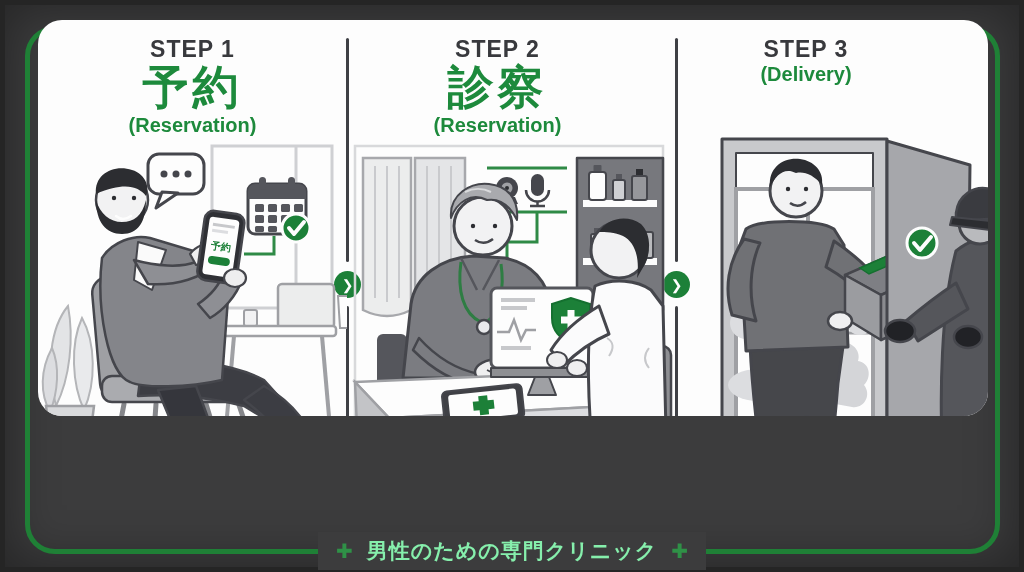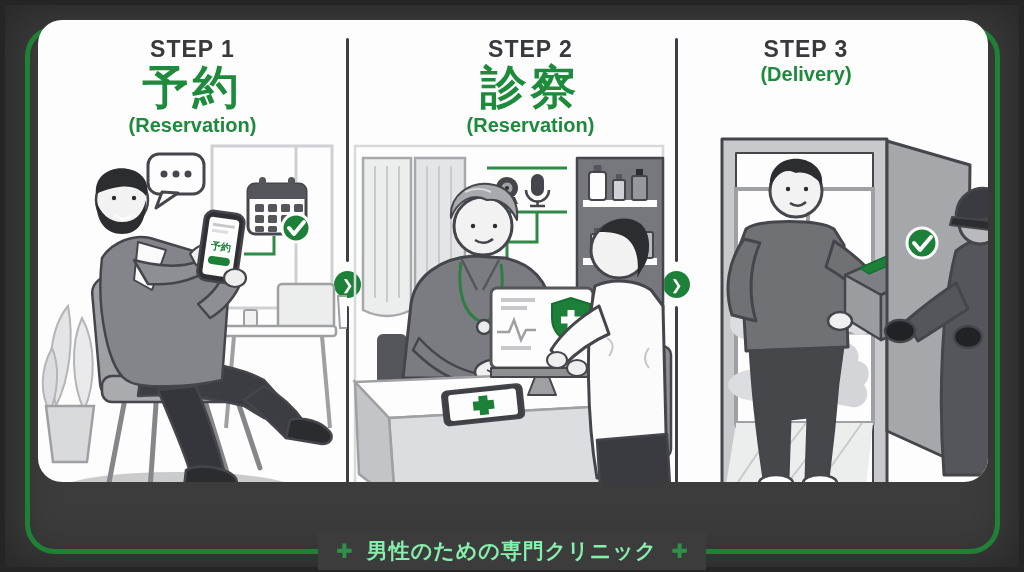--- a/index.html
+++ b/index.html
@@ -1,24 +1,24 @@
 <!DOCTYPE html>
 <html><head>
 <meta charset="utf-8">
 <style>
   html,body{margin:0;padding:0;background:#1d1d1d;}
   .canvas{position:relative;width:1024px;height:572px;background:#3c3c3d;overflow:hidden;
           font-family:"Liberation Sans","DejaVu Sans",sans-serif;
           box-shadow:inset 0 0 0 5px #252525, inset 0 0 46px 12px rgba(0,0,0,.35);}
   .green-border{position:absolute;left:25px;top:26px;width:965px;height:518px;
                 border:5px solid #1f8036;border-radius:30px;}
-  .panel{position:absolute;left:38px;top:20px;width:950px;height:462px;background:#fdfdfd;
+  .panel{position:absolute;left:38px;top:20px;width:950px;height:396px;background:#fdfdfd;
          border-radius:24px;overflow:hidden;}
   .col{position:absolute;top:0;text-align:center;padding-top:16px;}
-  .col1{left:0;width:309px;} .col2{left:329px;width:327px;} .col3{left:612px;width:312px;}
+  .col1{left:0;width:309px;} .col2{left:296px;width:327px;} .col3{left:612px;width:312px;}
   .step{font-size:23px;font-weight:800;color:#38393d;letter-spacing:1px;line-height:1.15;}
   .ja{font-size:46px;font-weight:900;color:#1d8a3c;letter-spacing:4px;line-height:1.1;}
   .en{font-size:20px;font-weight:800;color:#1d8a3c;line-height:1.2;text-align:center;}
   .divider{position:absolute;width:3px;background:#3f4045;border-radius:2px;}
   .d1{left:308px;} .d2{left:637px;}
   .seg-top{top:18px;height:224px;} .seg-bot{top:286px;height:196px;}
   .arrow{position:absolute;width:27px;height:27px;border-radius:50%;background:#1c8038;
          color:#fff;display:flex;align-items:center;justify-content:center;
          font-size:14px;font-weight:bold;top:251px;}
   .a1{left:296px;} .a2{left:625px;}

